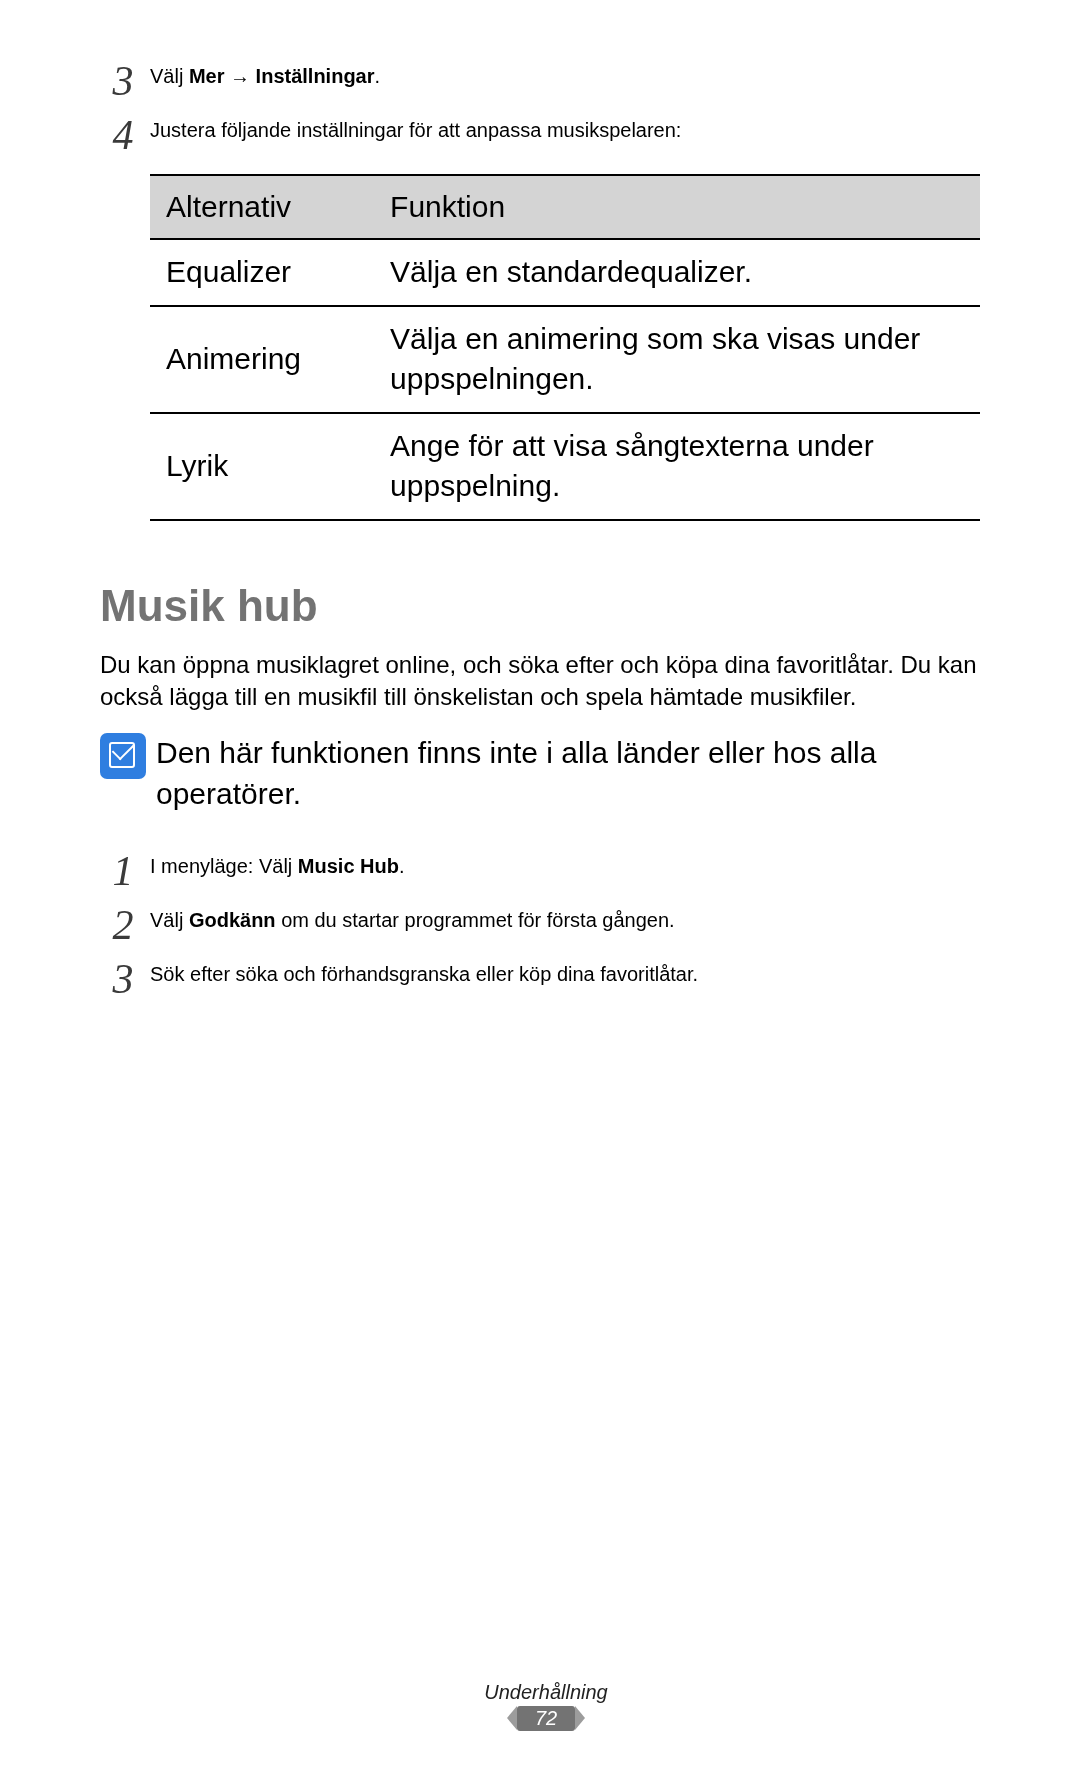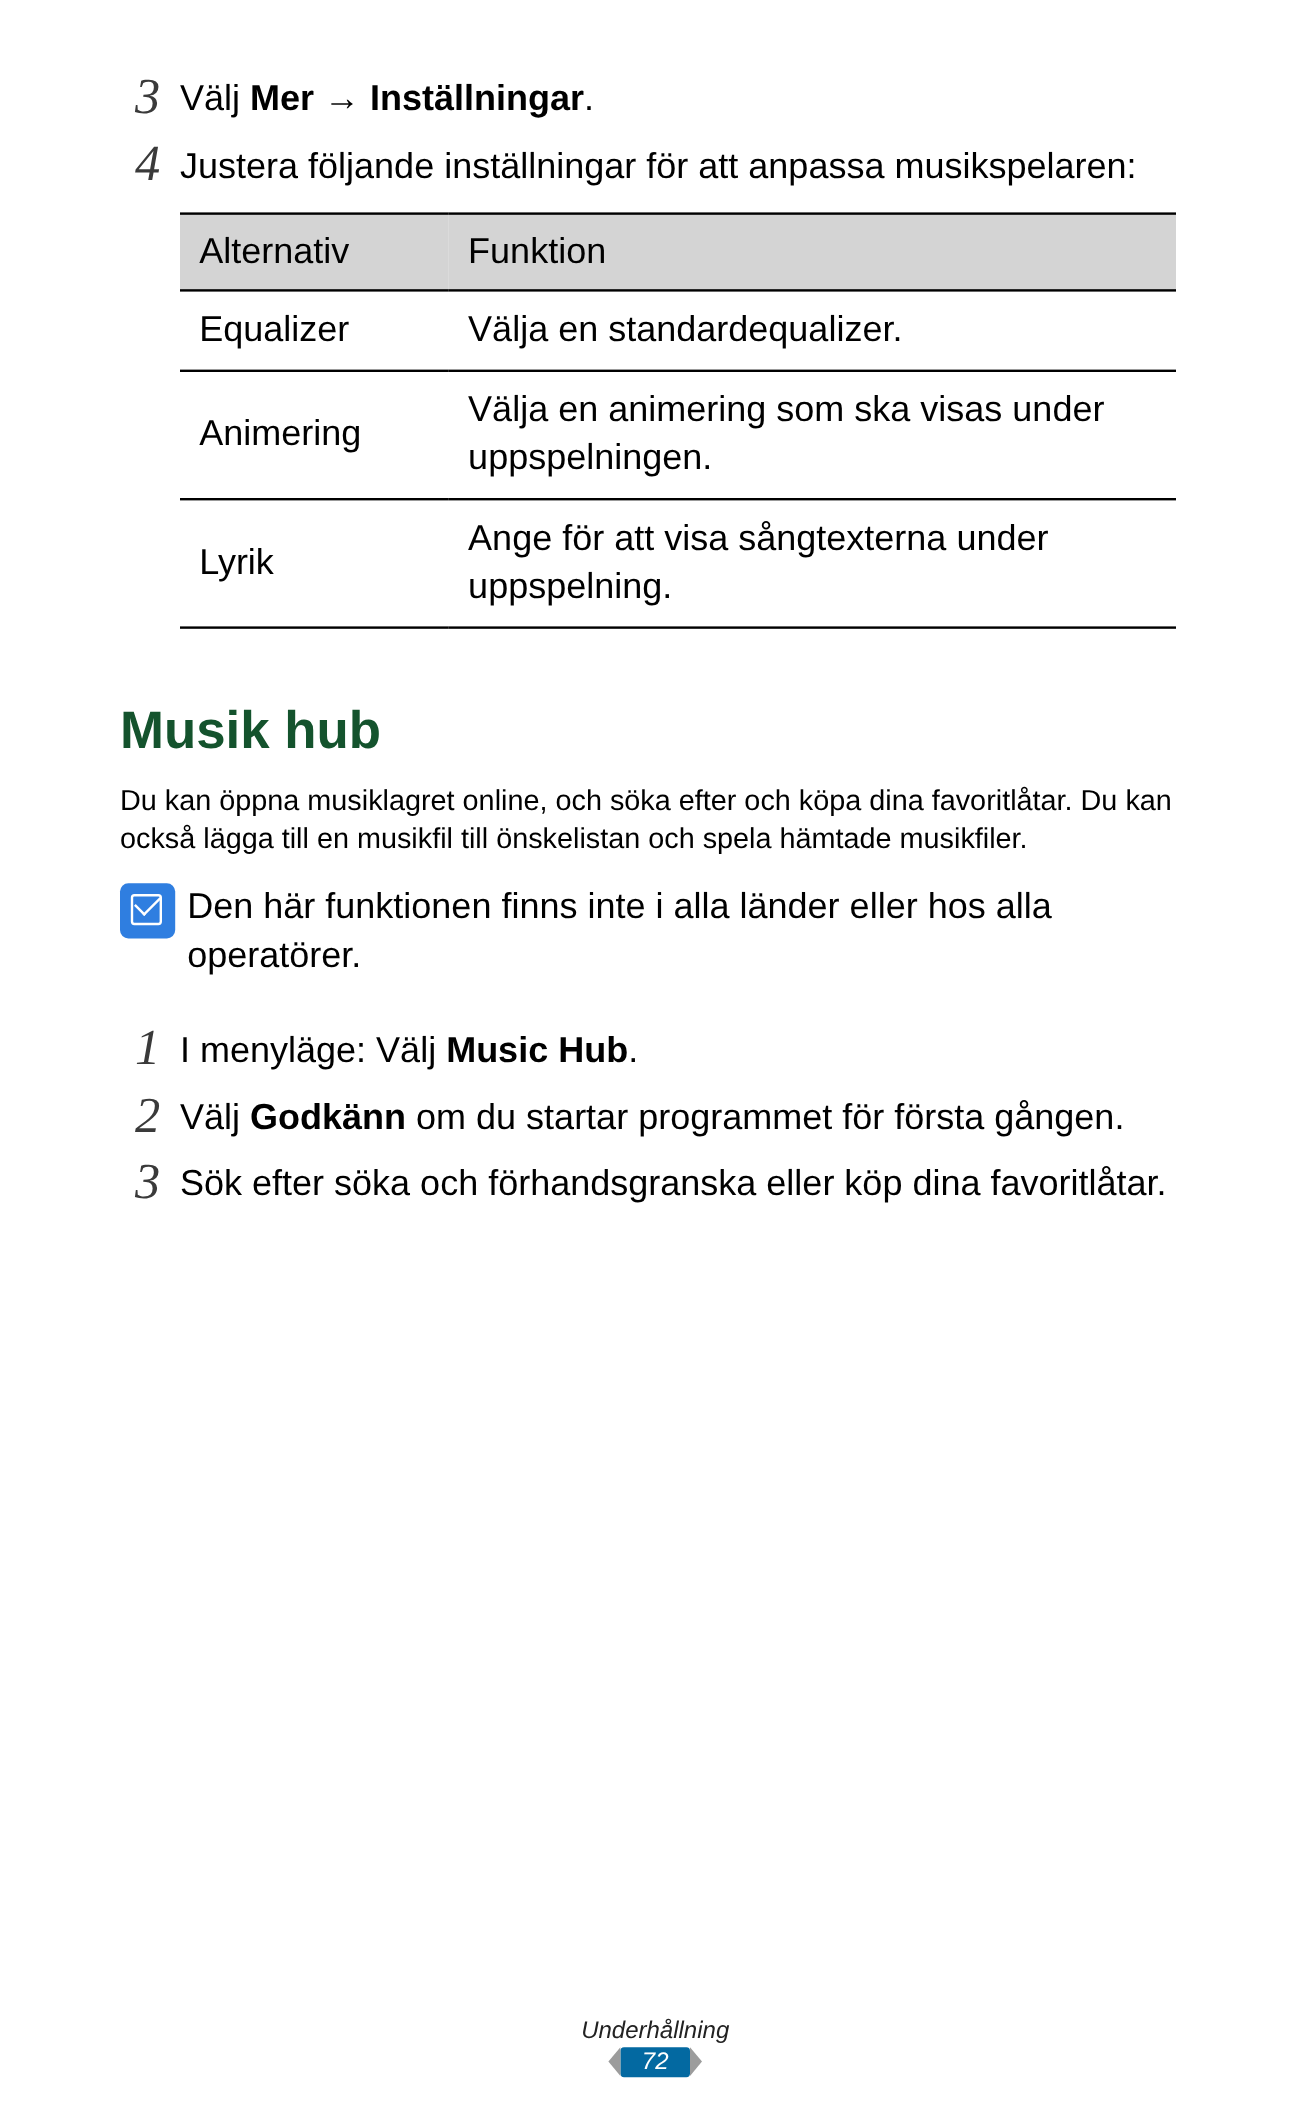--- a/index.html
+++ b/index.html
@@ -26,21 +26,21 @@
     font-style: italic;
     font-size: 42px;
     color: #3a3a3a;
     width: 46px;
     text-align: center;
     line-height: 1;
     flex-shrink: 0;
     margin-right: 4px;
   }
   .step-text {
-    font-size: 30px;
+    font-size: 20px;
     line-height: 1.35;
     padding-top: 3px;
     flex: 1;
   }
   .step-text .bold {
     font-weight: 700;
   }
 
   table.options {
     width: 100%;
@@ -61,21 +61,21 @@
     padding: 12px 16px;
     border-bottom: 2px solid #000;
     vertical-align: middle;
     line-height: 1.35;
   }
   table.options td.opt {
     width: 27%;
   }
 
   h2.section-title {
-    color: #14532d;
+    color: #737373;
     font-weight: 700;
     font-size: 44px;
     margin: 60px 0 18px 0;
   }
   p.body {
     font-size: 24px;
     line-height: 1.35;
     margin: 0 0 20px 0;
   }
 
@@ -124,21 +124,21 @@
   }
   .footer-label {
     font-style: italic;
     font-size: 20px;
     color: #222;
   }
   .page-badge {
     display: inline-block;
     min-width: 46px;
     padding: 1px 6px;
-    background: #0369a1;
+    background: #737373;
     color: #fff;
     font-size: 20px;
     font-style: italic;
     border-radius: 3px;
     margin-top: 2px;
     position: relative;
   }
   .page-badge::before,
   .page-badge::after {
     content: "";

